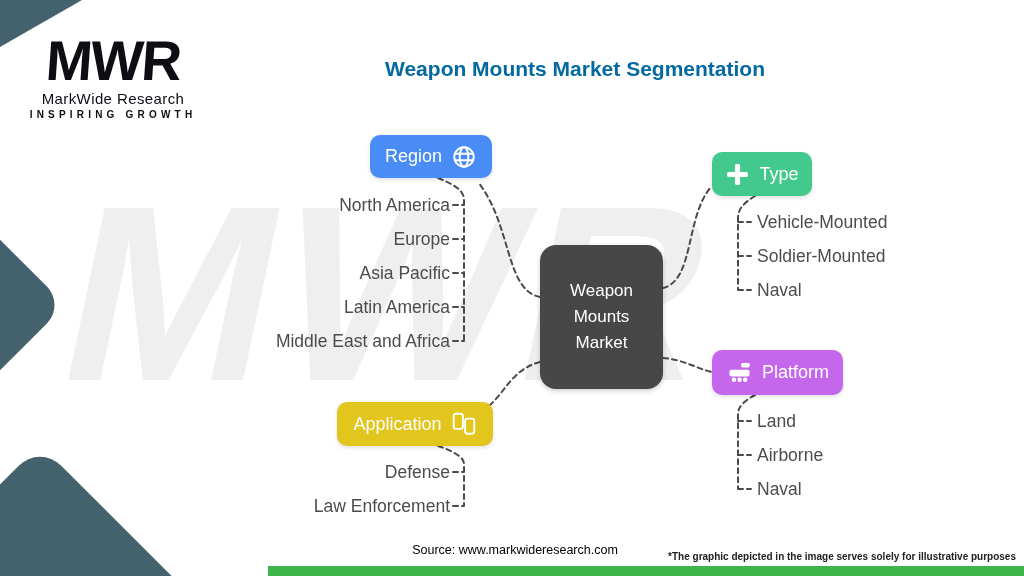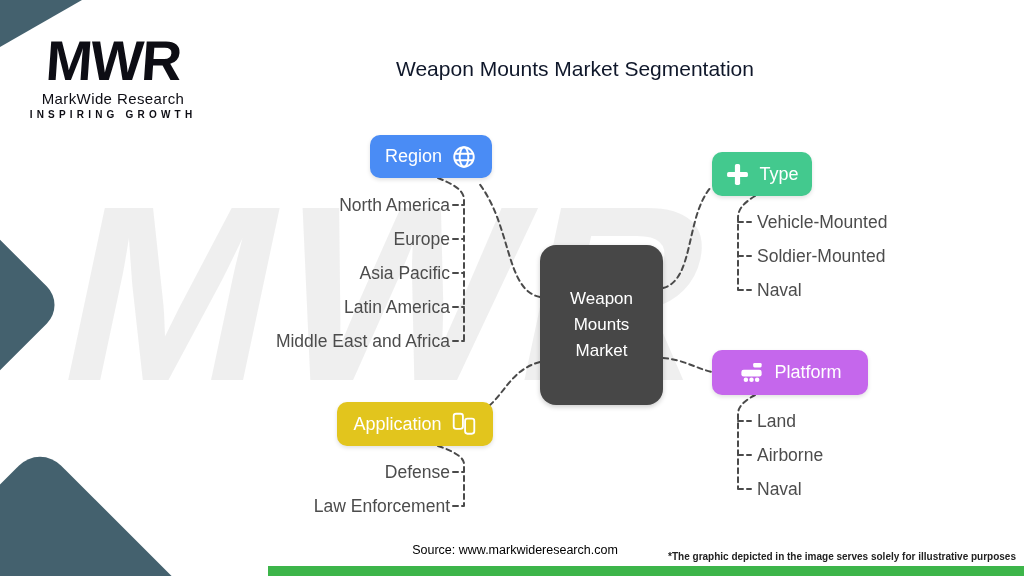--- a/index.html
+++ b/index.html
@@ -23,36 +23,36 @@
   .connector-svg{position:absolute;left:0;top:0;z-index:2;}
   .connector-svg path{fill:none;stroke:#4a4a4a;stroke-width:2;stroke-dasharray:5 4;stroke-linecap:round;}
   
   .logo{position:absolute;left:28px;top:34px;width:170px;text-align:center;z-index:3;color:#0d0d14;}
   .logo-mark{font-size:56px;font-weight:800;letter-spacing:-2px;line-height:54px;transform:skewX(-4deg);}
   .logo-brand{font-size:15px;font-weight:400;letter-spacing:0.4px;margin-top:2px;}
   .logo-tagline{font-size:10px;font-weight:700;letter-spacing:4.2px;margin-top:2px;}
   
   .title{
     position:absolute;left:300px;top:57px;width:550px;text-align:center;
-    font-size:21px;font-weight:400;color:#0f172a;z-index:3;
+    font-size:21px;font-weight:700;color:#0369a1;z-index:3;
   }
   
   .node{
     position:absolute;display:flex;align-items:center;justify-content:center;
     gap:9px;border-radius:10px;color:#fff;z-index:3;
     box-shadow:0 2px 4px rgba(0,0,0,0.12);
   }
   .node-label{font-size:18px;font-weight:500;}
   .node .icon{display:flex;align-items:center;}
   .node-region{left:370px;top:135px;width:122px;height:43px;background:#4a8cf5;}
   .node-type{left:712px;top:152px;width:100px;height:44px;background:#43c98e;}
   .node-application{left:337px;top:402px;width:156px;height:44px;background:#e2c51d;}
-  .node-platform{left:712px;top:350px;width:156px;height:45px;background:#c567ec;}
+  .node-platform{left:712px;top:350px;width:131px;height:45px;background:#c567ec;}
   .center-node{
-    position:absolute;left:540px;top:245px;width:123px;height:160px;
+    position:absolute;left:540px;top:245px;width:123px;height:144px;
     background:#474747;border-radius:16px;z-index:3;
     display:flex;align-items:center;justify-content:center;text-align:center;
     color:#fff;font-size:17px;line-height:26px;font-weight:500;
     box-shadow:0 2px 5px rgba(0,0,0,0.2);padding:0 6px;box-sizing:border-box;
   }
   
   .items{position:absolute;z-index:3;}
   .items .item{height:34px;line-height:34px;font-size:17.5px;color:#4c4c4c;white-space:nowrap;}
   .items-region{left:150px;top:188px;width:300px;text-align:right;}
   .items-type{left:757px;top:205px;width:250px;text-align:left;}

